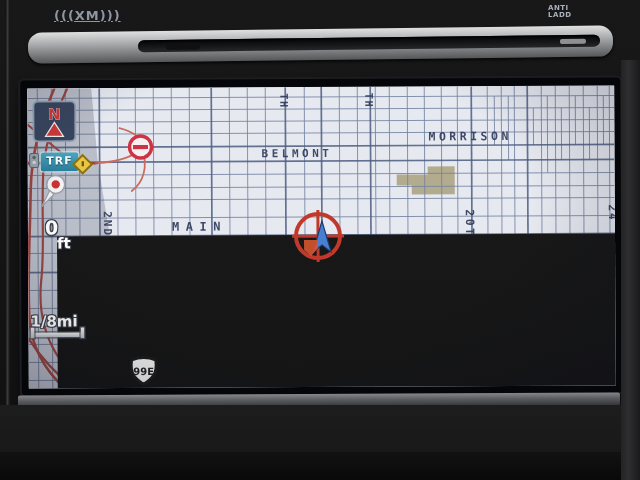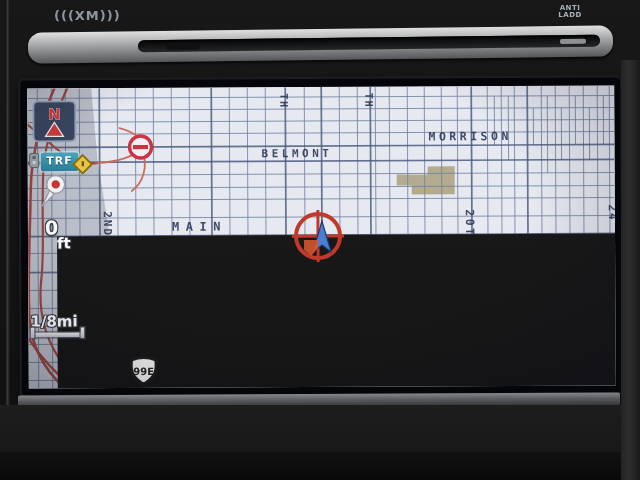--- a/index.html
+++ b/index.html
@@ -1,23 +1,23 @@
 <!DOCTYPE html>
 <html><head>
 <meta charset="utf-8">
 <style>
   html,body{margin:0;padding:0;background:#000;}
   .unit{position:relative;width:640px;height:480px;overflow:hidden;
         background:linear-gradient(180deg,#181818 0%,#141414 55%,#101010 100%);
         font-family:"DejaVu Sans", sans-serif;}
   
   .xm-logo{position:absolute;left:54px;top:8px;color:#8d96a2;font-size:13px;font-weight:bold;
-           letter-spacing:1px;font-family:"DejaVu Sans", sans-serif;}
+           letter-spacing:1px;font-family:"DejaVu Sans", sans-serif;text-decoration:underline;}
   .anti-theft{position:absolute;left:548px;top:5px;width:44px;color:#a8b0ba;font-size:7px;
-              font-weight:bold;letter-spacing:.5px;line-height:7px;text-align:center;}
+              font-weight:bold;letter-spacing:.5px;line-height:7px;}
   .left-edge{position:absolute;left:5px;top:0;width:5px;height:480px;background:linear-gradient(90deg,#0a0a0a,#3a3a3c,#101010);}
   .cd-slot{position:absolute;left:28px;top:29px;width:585px;height:31px;border-radius:14px;
            background:linear-gradient(180deg,#e0e0e0 0%,#b9babc 28%,#7e8082 70%,#55575a 100%);
            transform:rotate(-0.7deg);box-shadow:0 2px 3px rgba(0,0,0,.7);}
   .cd-slot-opening{position:absolute;left:110px;top:9px;width:462px;height:12px;border-radius:6px;
            background:linear-gradient(180deg,#050505,#17181a 60%,#26272a);box-shadow:inset 0 1px 2px #000;}
   .cd-slot-tab{position:absolute;right:14px;top:4px;width:26px;height:5px;background:#8e9092;border-radius:2px;}
   .cd-slot-notch{position:absolute;left:28px;top:3px;width:34px;height:7px;background:#101012;border-radius:3px;}
   
   .screen{position:absolute;left:21px;top:79px;width:600px;height:315px;background:#05060a;

